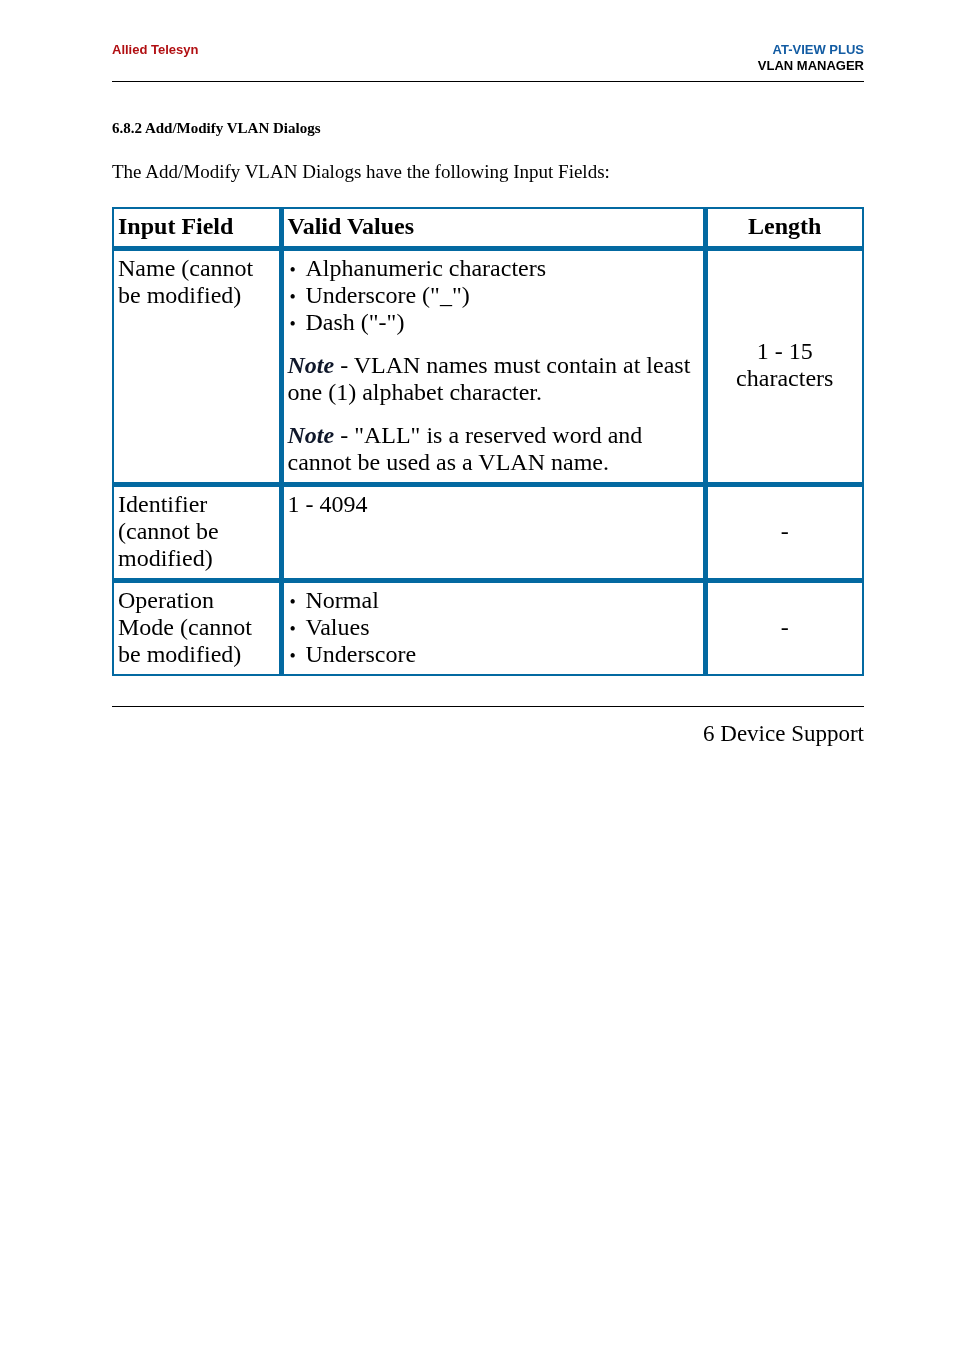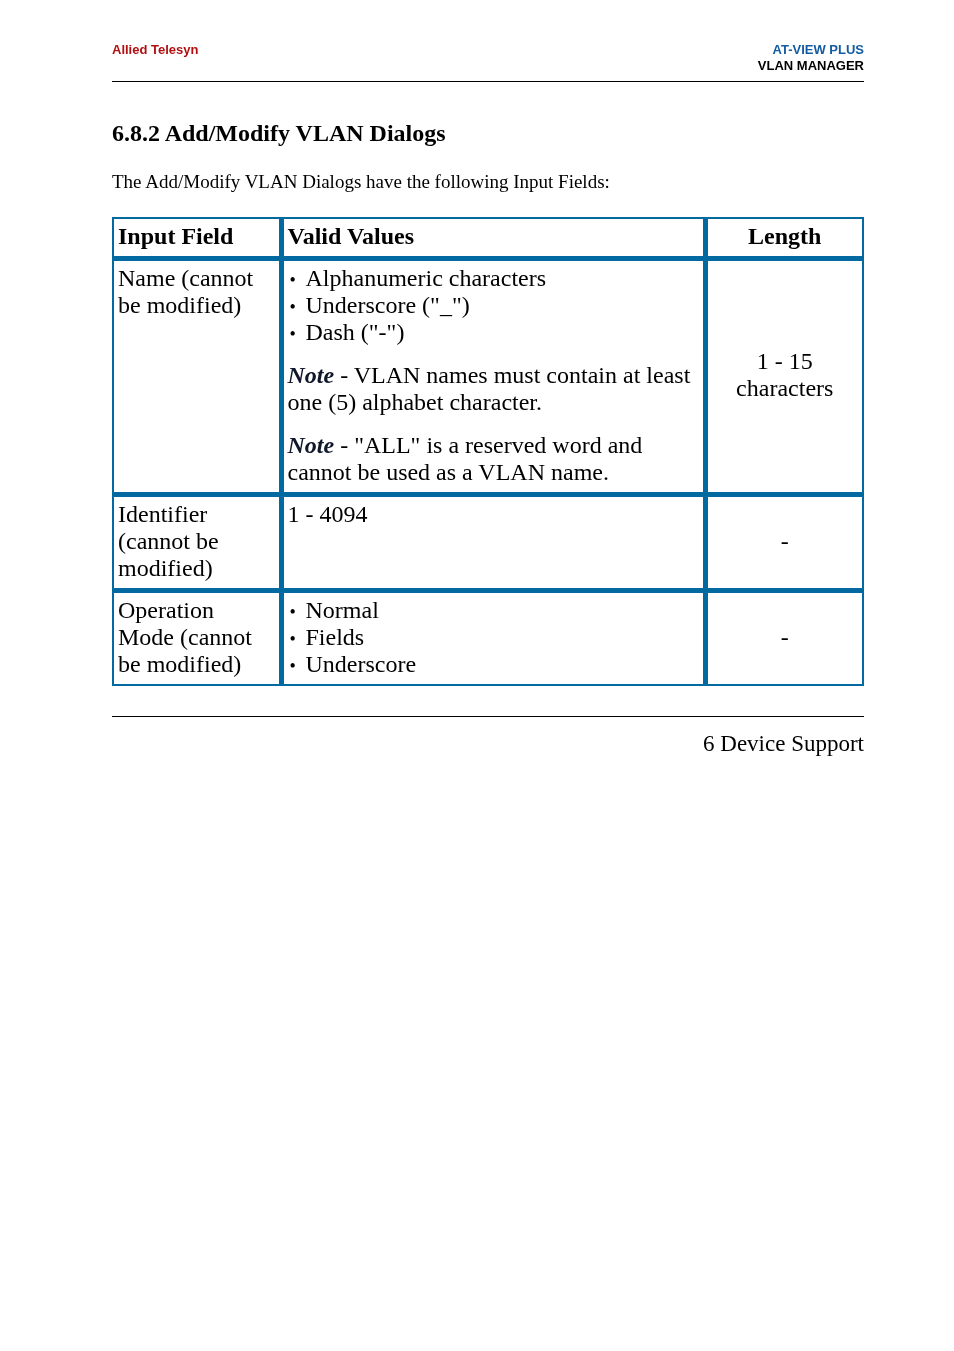--- a/index.html
+++ b/index.html
@@ -23,21 +23,21 @@
     font-family: Verdana, Arial, sans-serif;
     font-weight: bold;
     font-size: 13px;
     padding-bottom: 6px;
     border-bottom: 1.5px solid #000;
   }
   .brand-left { color: #b10f12; }
   .brand-right { color: #135ca3; text-align: right; line-height: 1.25; }
   .brand-right .line2 { color: #000; }
   .section-title {
-    font-size: 24px;
+    font-size: 15px;
     font-weight: bold;
     margin-top: 38px;
     margin-bottom: 24px;
   }
   .intro {
     font-size: 19px;
     margin-bottom: 24px;
   }
   table.grid {
     border-collapse: collapse;
@@ -123,39 +123,39 @@
     <tbody>
       <tr>
         <td class="col1">Name (cannot be modified)</td>
         <td>
           <ul class="bullets">
             <li>Alphanumeric characters</li>
             <li>Underscore ("_")</li>
             <li>Dash ("-")</li>
           </ul>
           <p class="para-gap">
-            <span class="note-word">Note</span><span> - VLAN names must contain at least one (5) alphabet character.</span>
+            <span class="note-word">Note</span><span> - VLAN names must contain at least one (1) alphabet character.</span>
           </p>
           <p class="para-gap">
             <span class="note-word">Note</span><span> - "ALL" is a reserved word and cannot be used as a VLAN name.</span>
           </p>
         </td>
         <td class="col3 center">1 - 15 characters</td>
       </tr>
       <tr>
         <td class="col1">Identifier (cannot be modified)</td>
         <td>1 - 4094</td>
         <td class="col3 center">-</td>
       </tr>
       <tr>
         <td class="col1">Operation Mode (cannot be modified)</td>
         <td>
           <ul class="bullets">
             <li>Normal</li>
-            <li>Fields</li>
+            <li>Values</li>
             <li>Underscore</li>
           </ul>
         </td>
         <td class="col3 center">-</td>
       </tr>
     </tbody>
   </table>
 
   <hr class="hr-sep">
   <div class="right-link">6 Device Support</div>

